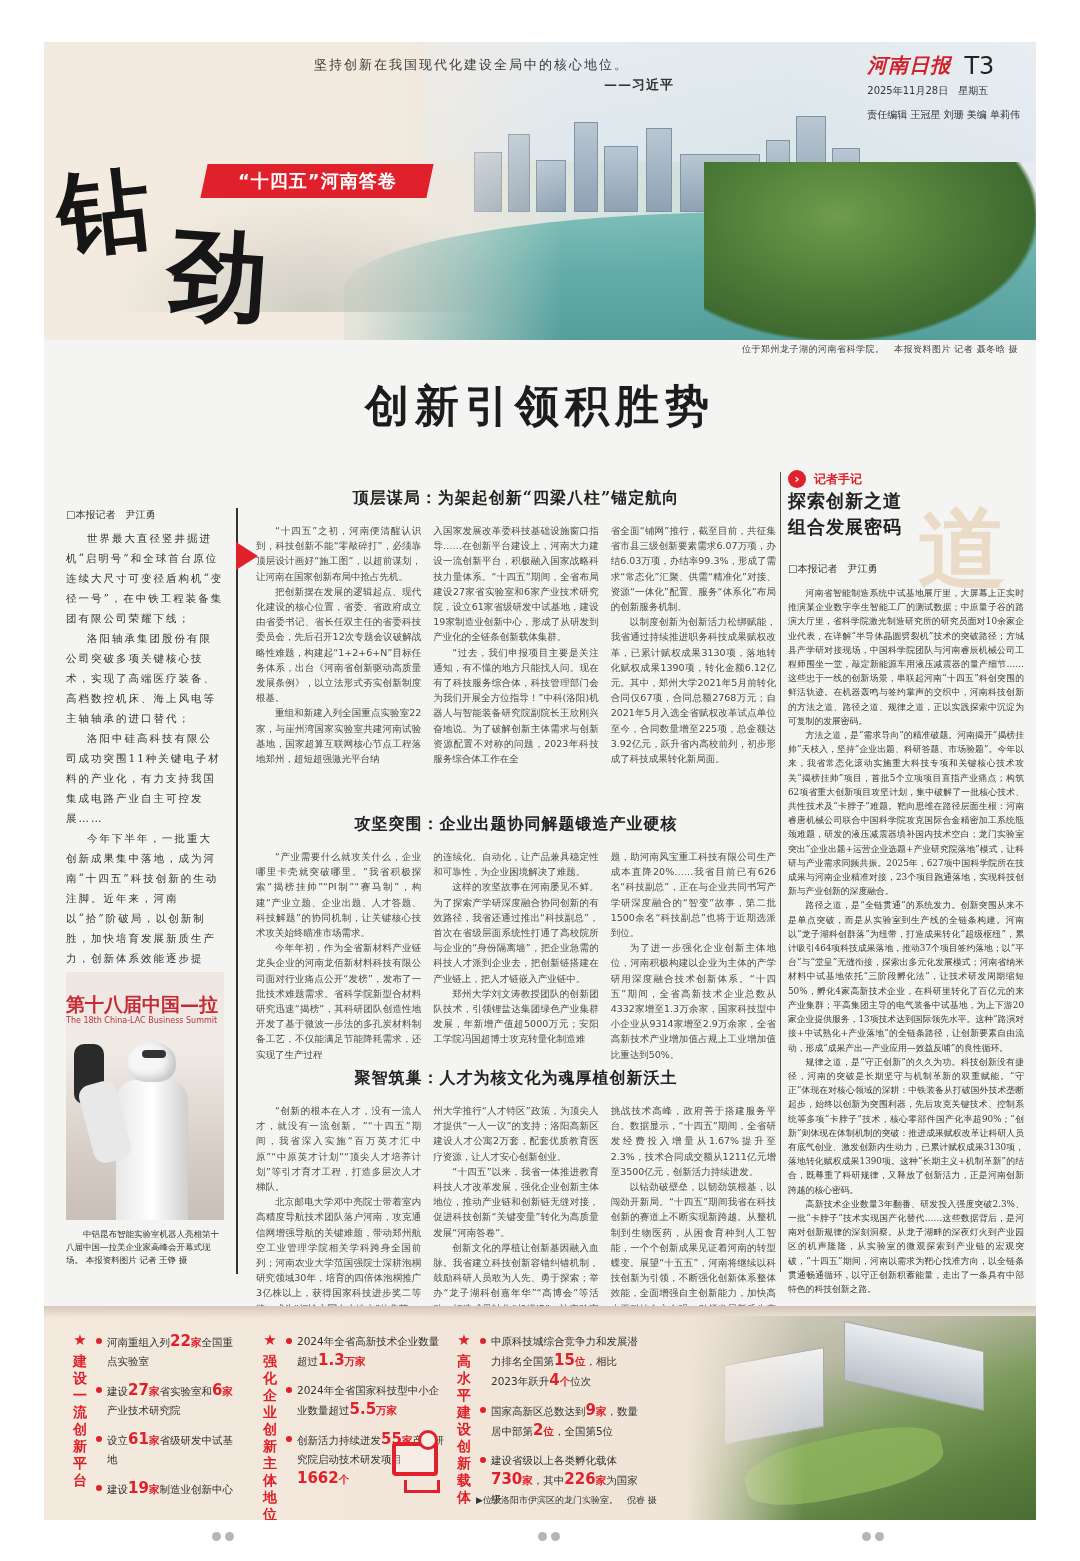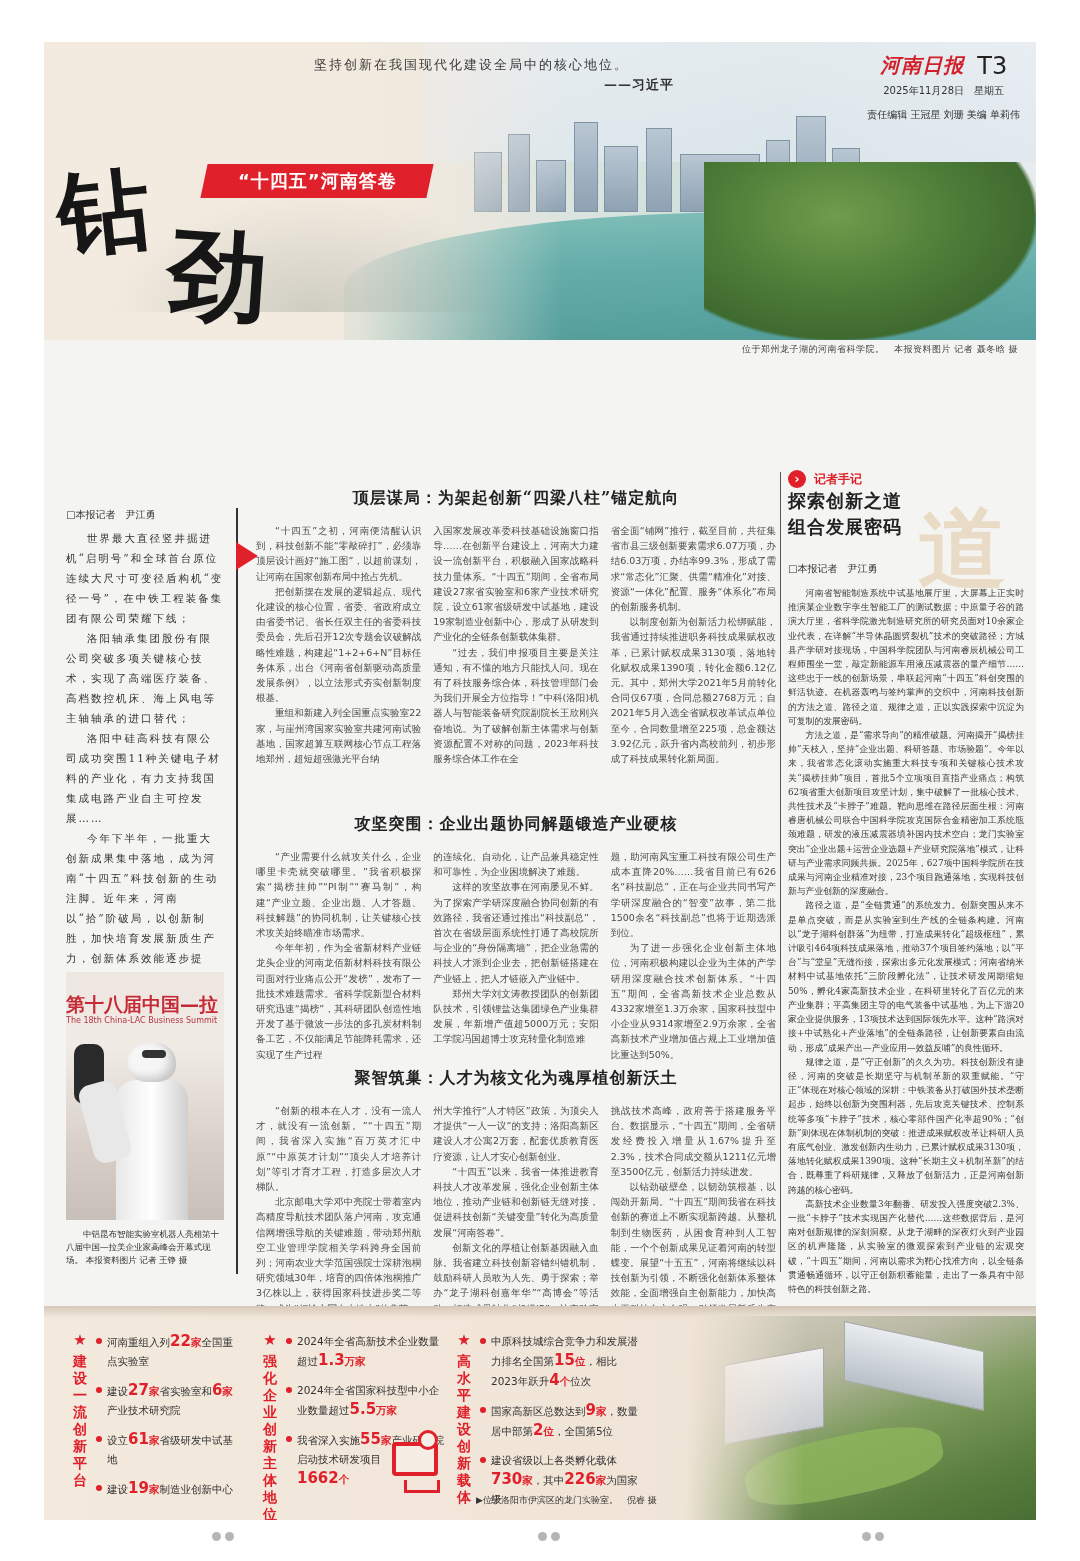--- a/index.html
+++ b/index.html
@@ -20,21 +20,21 @@
   .banner .green { position: absolute; left: 660px; top: 120px; width: 332px; height: 178px;
     background: radial-gradient(ellipse at 40% 30%, #6f9c4c 0%, #4f7f39 40%, #3f6a30 70%, transparent 72%); }
   .banner .mist { position: absolute; left: 0; top: 0; width: 520px; height: 298px;
     background: linear-gradient(90deg, rgba(243,235,224,1) 0%, rgba(243,235,224,.9) 60%, rgba(243,235,224,0) 100%); }
   .banner .hills { position: absolute; left: 60px; top: 150px; width: 420px; height: 120px;
     background: radial-gradient(ellipse at 50% 100%, rgba(140,150,140,.35), transparent 70%); }
 
   .quote { position: absolute; left: 270px; top: 14px; font-family: "DejaVu Serif", "Liberation Serif", serif; font-size: 13px; color: #3a3a3a; letter-spacing: 2px; }
   .quote-author { position: absolute; left: 560px; top: 34px; font-size: 13px; color: #333; font-weight: bold; letter-spacing: 1px; }
 
-  .brand { position: absolute; right: 16px; top: 10px; text-align: center; }
+  .brand { position: absolute; right: 16px; top: 10px; text-align: left; }
   .brand .logo { font-family: "DejaVu Serif", serif; font-style: italic; font-weight: bold; color: #d2202a; font-size: 20px; letter-spacing: 1px; display: inline-block; }
   .brand .pno { font-size: 24px; color: #222; margin-left: 8px; display: inline-block; vertical-align: -2px; }
   .brand .date { font-size: 10px; color: #333; margin-top: 4px; }
   .brand .editors { font-size: 10px; color: #333; margin-top: 10px; }
 
   .series-tag { position: absolute; left: 160px; top: 122px; width: 226px; height: 34px; background: #e0202a;
     transform: skewX(-12deg); display: flex; align-items: center; justify-content: center; }
   .series-tag span { transform: skewX(12deg); color: #fff; font-size: 18px; font-weight: bold; letter-spacing: 1px; }
 
   .calligraphy { position: absolute; left: 14px; top: 108px; font-family: "DejaVu Serif", serif; font-weight: bold; color: #161616; }
@@ -153,20 +153,21 @@
       <span class="c1">钻</span>
       <span class="c2">劲</span>
     </div>
 
     <div class="series-tag">
       <span>“十四五”河南答卷</span>
     </div>
   </div>
   <div class="banner-caption">位于郑州龙子湖的河南省科学院。　本报资料图片 记者 聂冬晗 摄</div>
 
+  <div class="headline">创新引领积胜势</div>
 
   <div class="left-col">
     <div class="byline">□本报记者　尹江勇</div>
     <div class="left-text">
       <p>世界最大直径竖井掘进机“启明号”和全球首台原位连续大尺寸可变径盾构机“变径一号”，在中铁工程装备集团有限公司荣耀下线；</p>
       <p>洛阳轴承集团股份有限公司突破多项关键核心技术，实现了高端医疗装备、高档数控机床、海上风电等主轴轴承的进口替代；</p>
       <p>洛阳中硅高科技有限公司成功突围11种关键电子材料的产业化，有力支持我国集成电路产业自主可控发展……</p>
       <p>今年下半年，一批重大创新成果集中落地，成为河南“十四五”科技创新的生动注脚。近年来，河南以“拾”阶破局，以创新制胜，加快培育发展新质生产力，创新体系效能逐步提升，科技实力和创新能力显著增强，交出了一份沉甸甸的创新答卷。</p>
     </div>
   </div>
@@ -293,21 +294,21 @@
     </div>
 
     <div class="bcol" style="left:218px;width:190px;">
       <div class="vtitle">
         <span class="star">★</span>
         <span>强化企业创新主体地位</span>
       </div>
       <ul class="blist" style="width:160px;">
         <li><span>2024年全省高新技术企业数量超过</span><span class="num">1.3</span><span class="unit">万家</span></li>
         <li><span>2024年全省国家科技型中小企业数量超过</span><span class="num">5.5</span><span class="unit">万家</span></li>
-        <li><span>我省深入实施</span><span class="num">55</span><span class="unit">家</span><span>产业研究院启动技术研发项目</span><br><span class="num">1662</span><span class="unit">个</span></li>
+        <li><span>创新活力持续迸发</span><span class="num">55</span><span class="unit">家</span><span>产业研究院启动技术研发项目</span><br><span class="num">1662</span><span class="unit">个</span></li>
       </ul>
       <div class="pc-icon"></div>
       <div class="pc-bulb"></div>
     </div>
 
     <div class="bcol" style="left:412px;width:190px;">
       <div class="vtitle">
         <span class="star">★</span>
         <span>高水平建设创新载体</span>
       </div>

